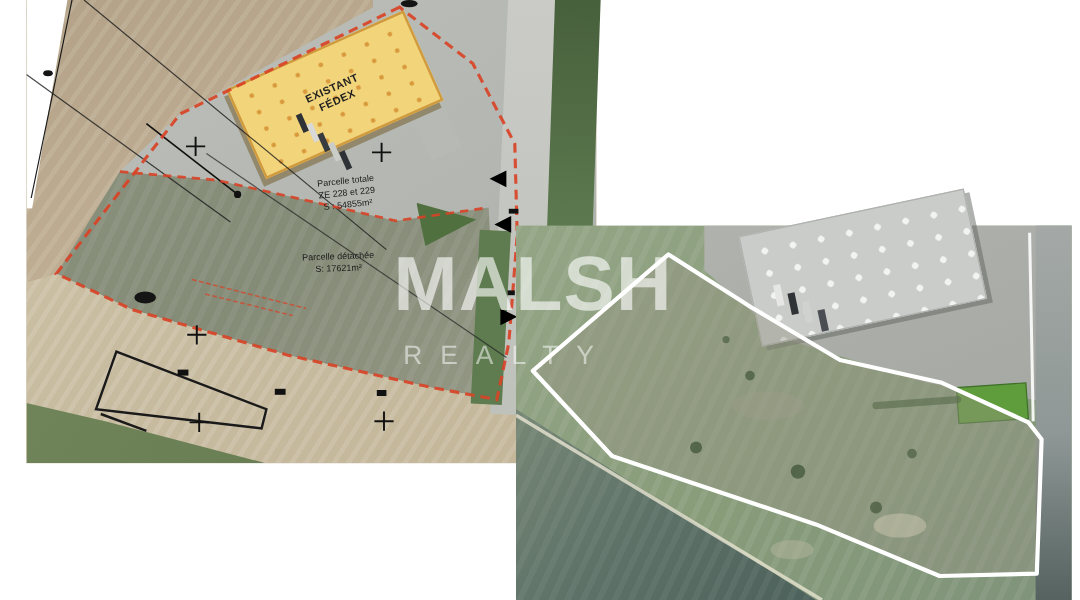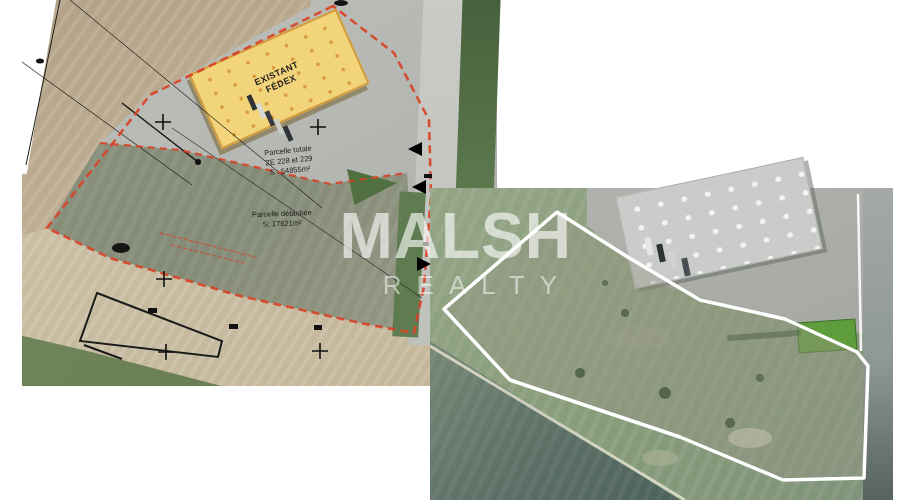--- a/index.html
+++ b/index.html
@@ -67,24 +67,24 @@
       border:1px solid #aeb1ad;box-shadow:4px 4px 0 rgba(95,100,95,.5);z-index:2;}
   .truckR{width:18px;height:6px;transform:rotate(78deg);z-index:3;}
   .road-right{left:433px;top:0;width:30px;height:312px;
       background:linear-gradient(180deg,#a4a9a7 0%, #8f9896 55%, #55625f 100%);z-index:3;}
   .teal-field{clip-path:polygon(0% 49%, 54% 100%, 0% 100%);
       background:
       repeating-linear-gradient(115deg, rgba(255,255,255,.05) 0 5px, rgba(0,0,0,0) 5px 12px),
       linear-gradient(135deg,#8a9880 0%, #5e7268 45%, #3c5150 100%);z-index:3;}
 
   
-  #watermark{left:328px;top:204px;width:244px;text-align:right;z-index:40;pointer-events:none;}
+  #watermark{left:328px;top:204px;width:244px;text-align:left;z-index:40;pointer-events:none;}
   #wm1{font-size:64px;font-weight:bold;color:rgba(255,255,255,.62);letter-spacing:1px;line-height:1;}
-  #wm2{font-size:26px;font-weight:normal;color:rgba(255,255,255,.52);letter-spacing:15px;
-       margin-top:4px;text-indent:8px;line-height:1;}
+  #wm2{font-size:22px;font-weight:normal;color:rgba(255,255,255,.52);letter-spacing:15px;
+       margin-top:17px;text-indent:8px;line-height:1;}
 </style>
 </head>
 <body>
 
 <div id="canvas">
 
   <div id="left-map" class="abs">
     <div class="layer nw-blank"></div>
     <div class="layer industrial"></div>
     <div class="layer scrub"></div>

